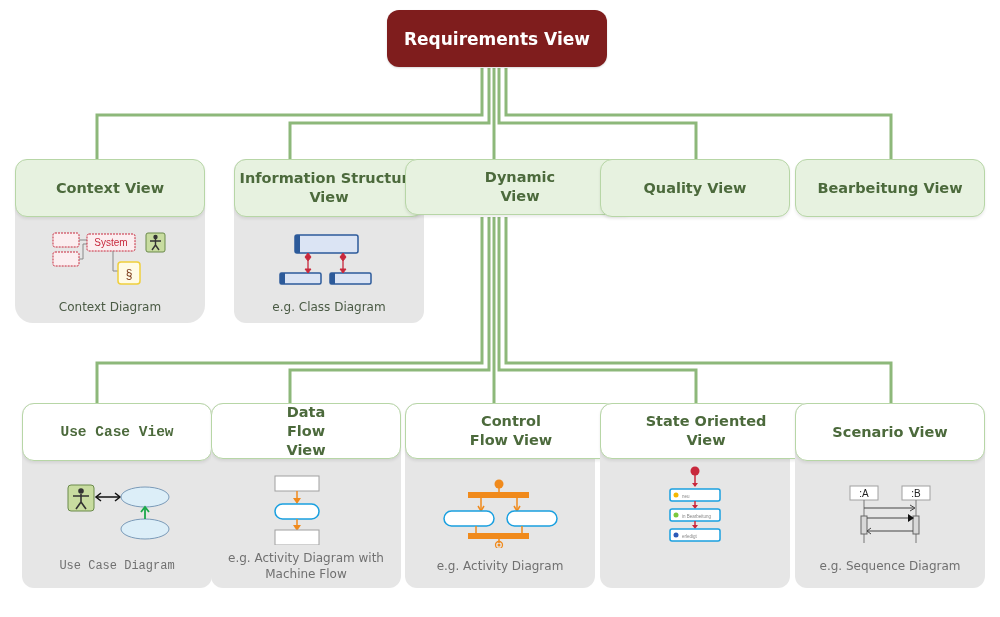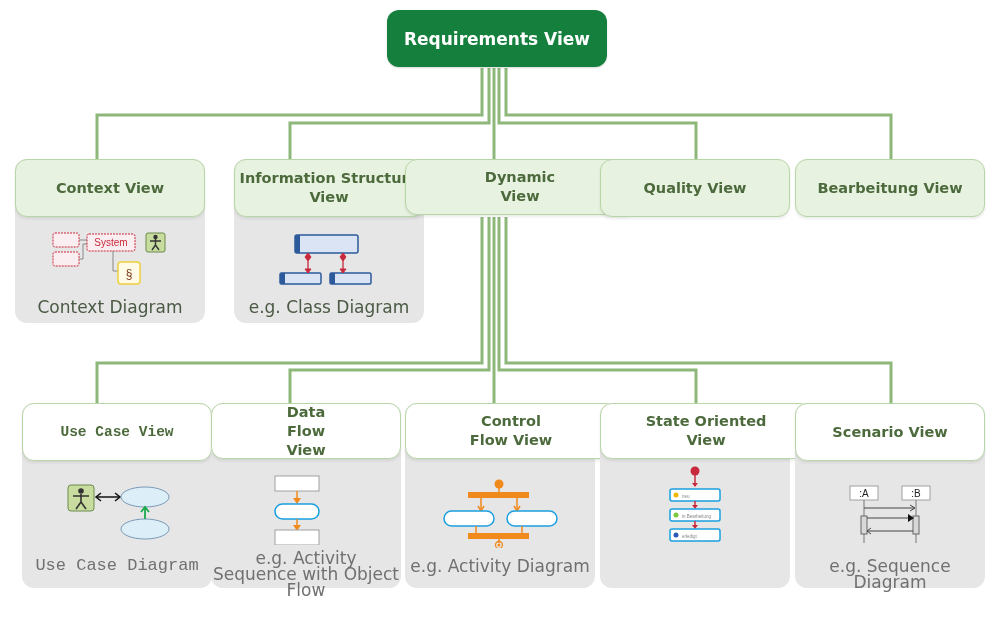--- a/index.html
+++ b/index.html
@@ -1,41 +1,41 @@
 <!DOCTYPE html>
 <html><head>
 <meta charset="utf-8">
 <style>
   html, body { margin:0; padding:0; background:#ffffff; }
   body { width:1000px; height:617px; position:relative; overflow:hidden;
          font-family:"DejaVu Sans", "Liberation Sans", sans-serif; }
   #connectors { position:absolute; left:0; top:0; width:1000px; height:617px; }
   .root {
     position:absolute; left:387px; top:10px; width:220px; height:57px;
-    background:#15803d; border-radius:12px;
+    background:#7f1d1d; border-radius:12px;
     color:#ffffff; font-weight:bold; font-size:17px;
     display:flex; align-items:center; justify-content:center;
     box-shadow:0 1px 2px rgba(0,0,0,0.15);
   }
   .card {
     position:absolute; width:190px; background:#e6e6e6; border-radius:12px;
   }
   .card .hdr {
     position:absolute; left:0; top:0; width:188px; height:56px;
     border:1px solid #b7d6a6; border-radius:12px;
     display:flex; align-items:center; justify-content:center; text-align:center;
     color:#4c6a3c; font-weight:bold; font-size:14.5px; line-height:19px;
     box-shadow:0 2px 3px rgba(0,0,0,0.08);
   }
   .row1 .hdr { background:#e7f2e0; }
   .row2 .hdr { background:#ffffff; }
   .card .icon { position:absolute; left:0; width:190px; }
   .card .cap {
     position:absolute; left:0; width:190px; text-align:center;
-    font-size:17px; line-height:16px;
+    font-size:12px; line-height:16px;
   }
   .row1 .cap { color:#4a5a44; }
   .row2 .cap { color:#707070; }
   .row1 { top:159px; height:164px; }
   .row1.empty { height:58px; background:transparent; }
   .row2 { top:403px; height:185px; }
 </style>
 </head>
 <body>
 
@@ -53,21 +53,21 @@
     <polyline points="494,217 494,403"></polyline>
     <polyline points="499,217 499,370 696,370 696,403"></polyline>
     <polyline points="506,217 506,363 891,363 891,403"></polyline>
   </g>
 </svg>
 
 <div class="root">
   <span>Requirements View</span>
 </div>
 
-<div class="card row1" style="left:15px;">
+<div class="card row1" style="left:15px;border-radius:18px;">
   <div class="hdr">Context View</div>
   <svg class="icon" style="top:70px;height:60px" viewBox="0 0 190 60">
     <rect x="38" y="4" width="26" height="14" rx="2" fill="#fbeef0" stroke="#c8283c" stroke-dasharray="2,1"></rect>
     <rect x="38" y="23" width="26" height="14" rx="2" fill="#fbeef0" stroke="#c8283c" stroke-dasharray="2,1"></rect>
     <path d="M64 11 H72 M64 30 H68 V15 H72" stroke="#888" fill="none"></path>
     <rect x="72" y="5" width="48" height="17" rx="2" fill="#fbeef0" stroke="#c8283c" stroke-dasharray="2,1"></rect>
     <text x="96" y="17" text-anchor="middle" font-size="10" fill="#c8283c" font-family="Liberation Sans, sans-serif">System</text>
     <path d="M98 22 V42 H103" stroke="#888" fill="none"></path>
     <rect x="103" y="33" width="22" height="22" rx="3" fill="#fffbe6" stroke="#f0cf3c" stroke-width="1.5"></rect>
     <text x="114" y="49" text-anchor="middle" font-size="12" fill="#7a3a1a" font-family="Liberation Sans, sans-serif">§</text>
@@ -135,21 +135,21 @@
   <div class="hdr" style="padding:0 80px;box-sizing:border-box;width:190px;">Data Flow View</div>
   <svg class="icon" style="top:70px;height:72px" viewBox="0 0 190 72">
     <rect x="64" y="3" width="44" height="15" fill="#fff" stroke="#a0a0a0"></rect>
     <path d="M86 18 V28" stroke="#f08a1c" stroke-width="1.5"></path>
     <path d="M82 25 L86 31 L90 25" fill="#f08a1c"></path>
     <rect x="64" y="31" width="44" height="15" rx="7.5" fill="#fff" stroke="#1aa0e0" stroke-width="1.5"></rect>
     <path d="M86 46 V55" stroke="#f08a1c" stroke-width="1.5"></path>
     <path d="M82 52 L86 58 L90 52" fill="#f08a1c"></path>
     <rect x="64" y="57" width="44" height="15" fill="#fff" stroke="#a0a0a0"></rect>
   </svg>
-  <div class="cap" style="top:147px">e.g. Activity Sequence with Object Flow</div>
+  <div class="cap" style="top:147px">e.g. Activity Diagram with Machine Flow</div>
 </div>
 
 <div class="card row2" style="left:405px;">
   <div class="hdr" style="padding:0 60px;box-sizing:border-box;width:212px;">Control Flow View</div>
   <svg class="icon" style="top:75px;height:70px" viewBox="0 0 190 70">
     <circle cx="94" cy="6" r="4.5" fill="#f08a1c"></circle>
     <path d="M94 10 V14" stroke="#f08a1c" stroke-width="1.5"></path>
     <rect x="63" y="14" width="61" height="6" fill="#f08a1c"></rect>
     <path d="M76 20 V31 M112 20 V31" stroke="#f08a1c" stroke-width="1.5"></path>
     <path d="M73 28 L76 33 L79 28 M109 28 L112 33 L115 28" stroke="#f08a1c" stroke-width="1.5" fill="none"></path>

